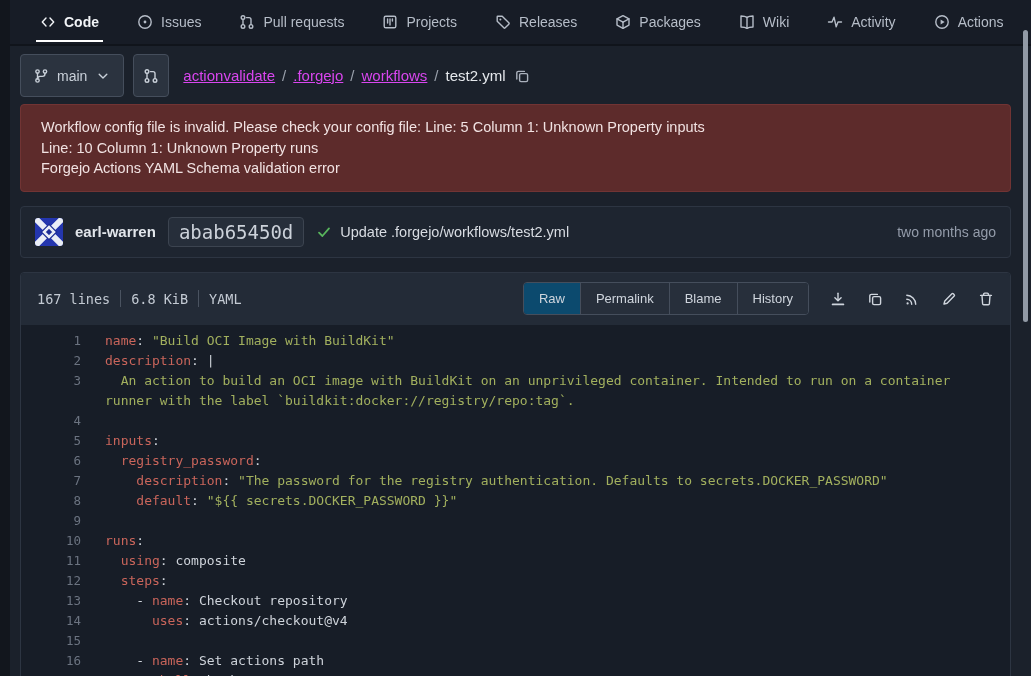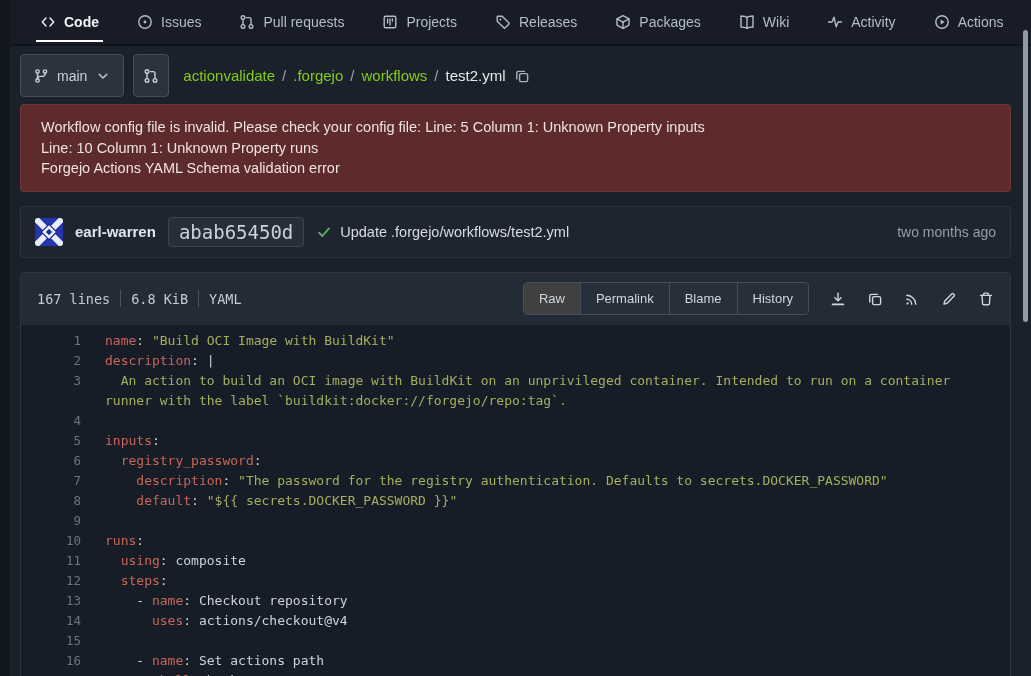--- a/index.html
+++ b/index.html
@@ -40,21 +40,21 @@
 
   .toolbar-row { display:flex; align-items:center; margin-top:13px; height:33px; }
   .btn-like {
     display:flex; align-items:center; gap:8px;
     background:#2b333f; border:1px solid #454e5c; border-radius:4px;
     color:#c9d0d9; font-size:14px; height:43px; padding:0 12px; cursor:pointer;
   }
   .branch-btn { min-width:96px; }
   .compare-btn { margin-left:9px; padding:0 9px; }
   .breadcrumb { margin-left:14px; font-size:15px; display:flex; align-items:center; gap:7px; white-space:nowrap; }
-  .crumb-link { color:#84cc16; cursor:pointer; }
+  .crumb-link { color:#d946ef; cursor:pointer;text-decoration:underline; }
   .crumb-sep { color:#9aa1ac; }
   .crumb-last { color:#e5e8ec; }
   .copy-path { margin-left:8px; color:#aab1bc; cursor:pointer; }
 
   .error-banner {
     margin-top:12px;
     background:#5d2b2b; border:1px solid #713434; border-radius:4px;
     padding:12px 20px;
     color:#f1e2e2; font-size:14.5px; line-height:20.5px;
   }
@@ -84,21 +84,21 @@
     display:flex; align-items:center; gap:10px;
     font-family:"DejaVu Sans Mono", monospace; font-size:13.5px; color:#c3cad3;
   }
   .meta-div { width:1px; height:17px; background:#4a5360; }
   .file-actions { margin-left:auto; display:flex; align-items:center; }
   .btn-group { display:flex; border:1px solid #454e5c; border-radius:4px; overflow:hidden; }
   .btn-group button {
     background:#272f3b; color:#cfd5dd; border:none; border-left:1px solid #454e5c;
     font-family:"Liberation Sans", sans-serif; font-size:13px; padding:8px 15px; cursor:pointer;
   }
-  .btn-group button:first-child { border-left:none; background:#404040; }
+  .btn-group button:first-child { border-left:none; background:#0c4a6e; }
   .icon-btns { display:flex; align-items:center; gap:21px; margin-left:21px; margin-right:4px; }
   .icon-btns .icn { color:#cfd5dd; cursor:pointer; }
 
   .code-area {
     background:#171d27; padding:6px 0 0 0;
     font-family:"DejaVu Sans Mono", monospace; font-size:13px; line-height:20px;
   }
   .code-row { display:flex; }
   .ln {
     flex:0 0 60px; text-align:right; padding-right:0; color:#6b7380;
@@ -342,21 +342,21 @@
         <div class="code-row">
           <span class="ln">1</span>
           <span class="lc"><span class="tok-k">name</span><span class="tok-p">: </span><span class="tok-s">"Build OCI Image with BuildKit"</span></span>
         </div>
         <div class="code-row">
           <span class="ln">2</span>
           <span class="lc"><span class="tok-k">description</span><span class="tok-p">: |</span></span>
         </div>
         <div class="code-row">
           <span class="ln">3</span>
-          <span class="lc"><span class="tok-s">  An action to build an OCI image with BuildKit on an unprivileged container. Intended to run on a container runner with the label `buildkit:docker://forgejo/repo:tag`.</span></span>
+          <span class="lc"><span class="tok-s">  An action to build an OCI image with BuildKit on an unprivileged container. Intended to run on a container runner with the label `buildkit:docker://registry/repo:tag`.</span></span>
         </div>
         <div class="code-row">
           <span class="ln">4</span>
           <span class="lc"></span>
         </div>
         <div class="code-row">
           <span class="ln">5</span>
           <span class="lc"><span class="tok-k">inputs</span><span class="tok-p">:</span></span>
         </div>
         <div class="code-row">

